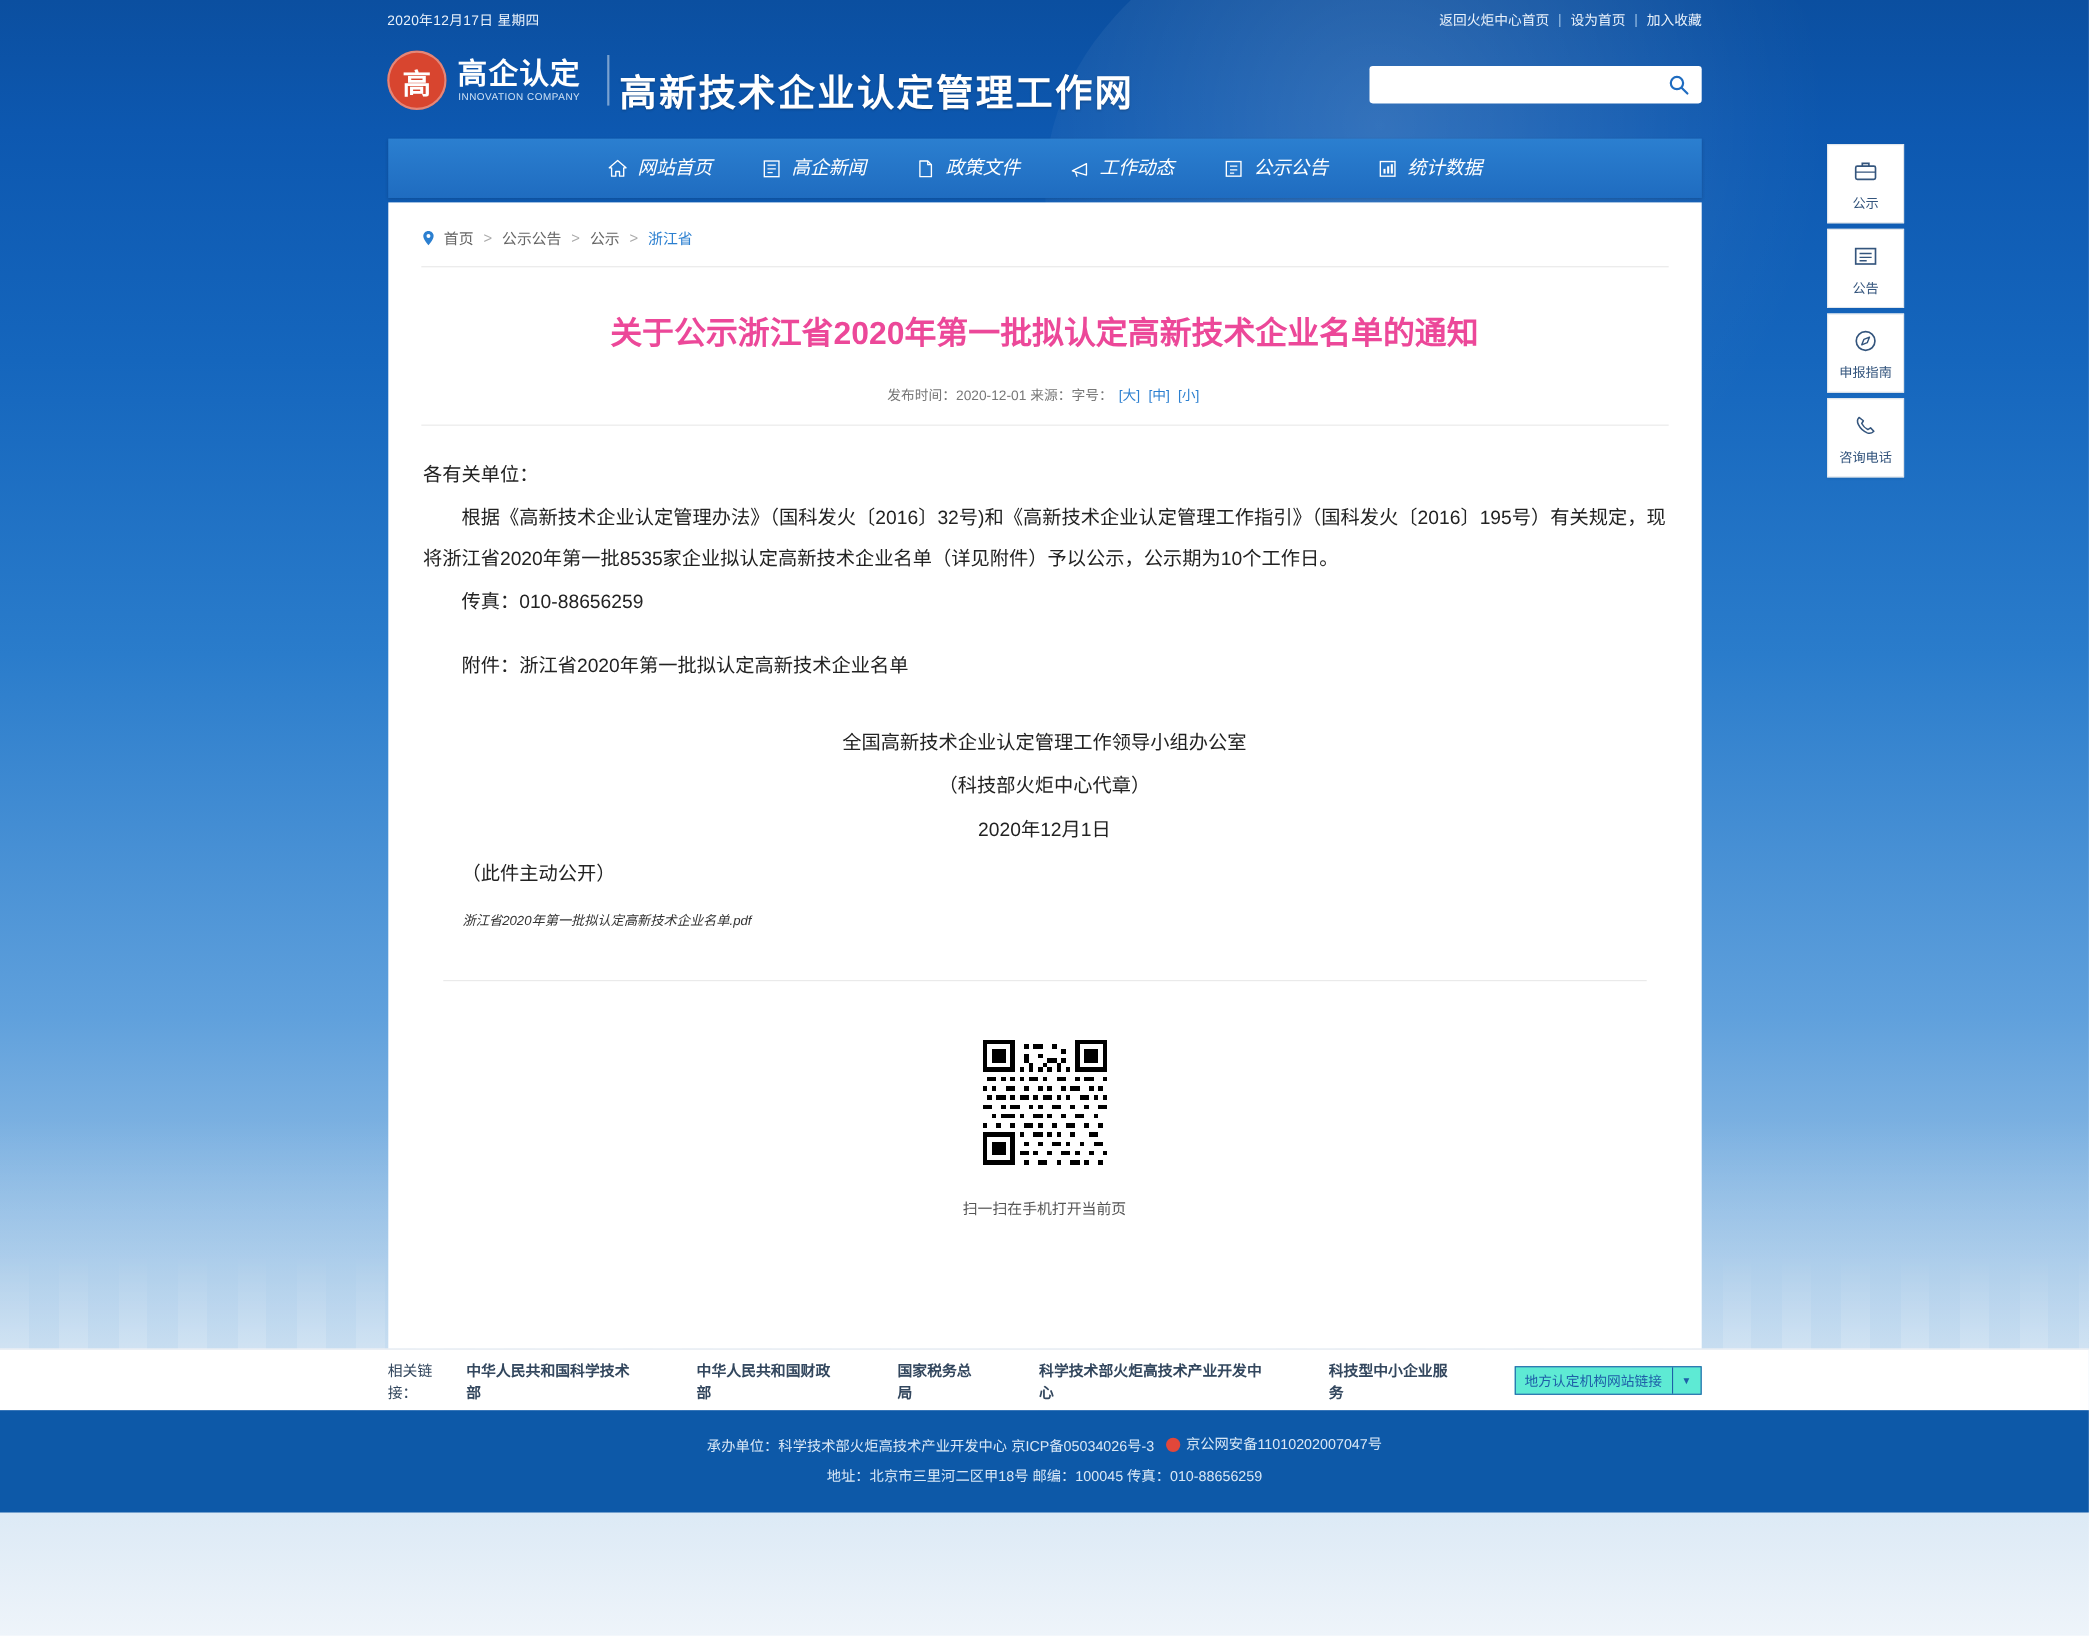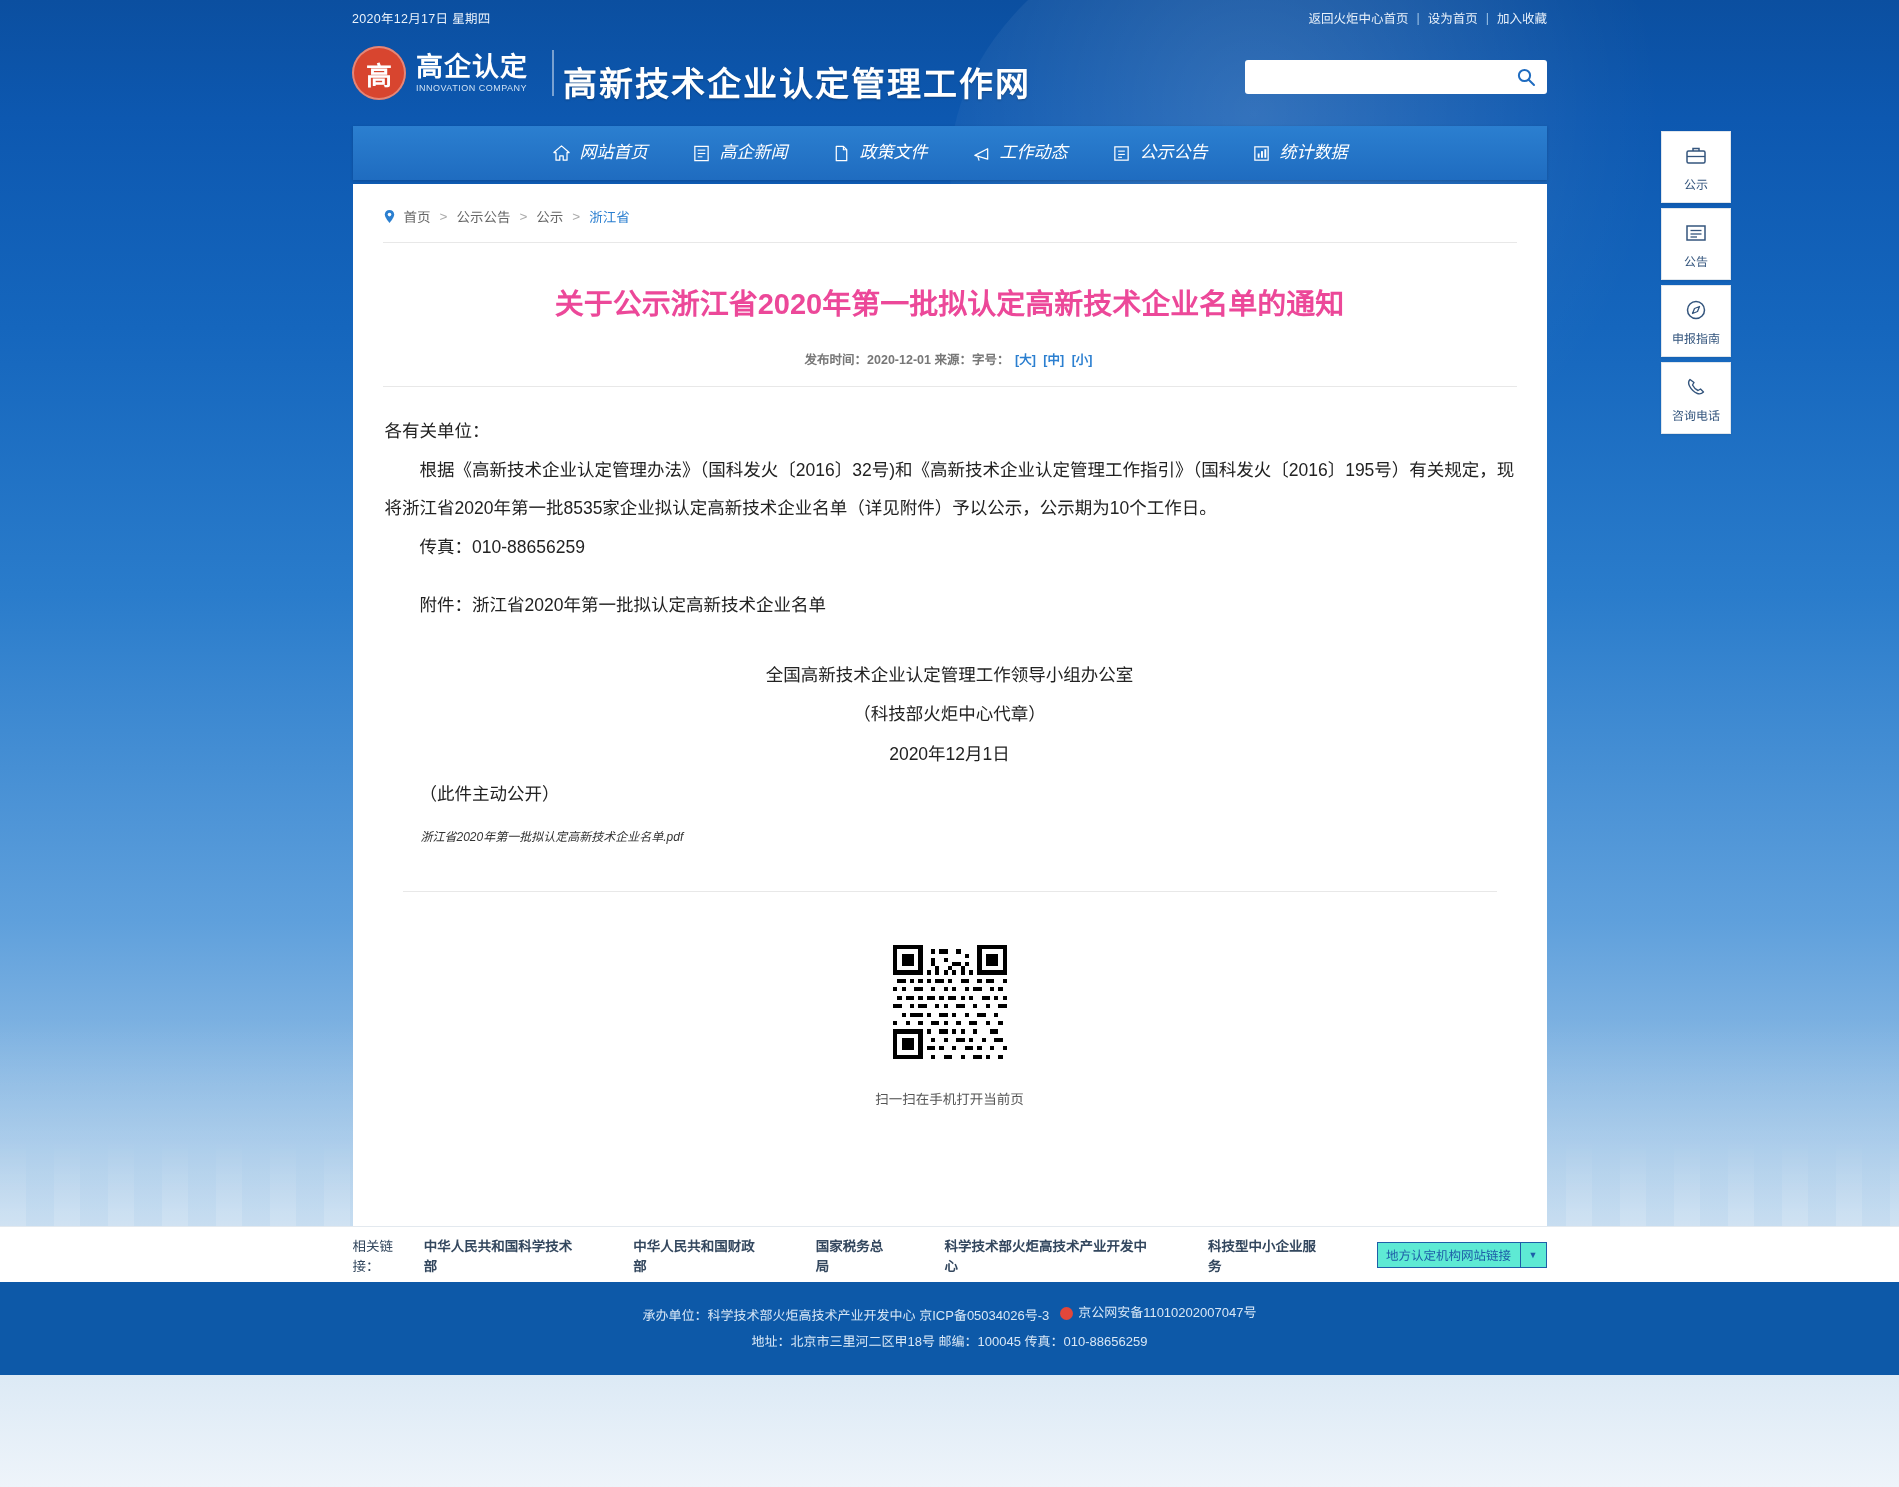--- a/index.html
+++ b/index.html
@@ -72,21 +72,21 @@
   .logo-mark {
     width: 54px; height: 54px; border-radius: 50%;
     background: #d8452f;
     position: relative;
     display:flex; align-items:center; justify-content:center;
     color:#fff; font-size: 26px; font-weight: bold;
     box-shadow: 0 0 0 2px rgba(255,255,255,.35) inset;
   }
   .logo-text { color:#fff; line-height: 1.05; }
   .logo-text .cn { font-size: 27px; font-weight: 700; letter-spacing: 1px; }
-  .logo-text .en { font-size: 9px; letter-spacing: .5px; color:#cfe2f5; margin-top: 3px; }
+  .logo-text .en { font-size: 9px; letter-spacing: .5px; color:#cfe2f5; margin-top: 3px; text-align: center; }
   .logo-divider { width: 2px; height: 46px; background: rgba(255,255,255,.45); margin: 0 18px 0 14px; }
   .site-title {
     position: absolute; left: 563px; top: 27px;
     color: #ffffff; font-size: 34px; font-weight: 700; letter-spacing: 2px;
     text-shadow: 0 1px 2px rgba(0,0,0,.25);
   }
   .search-box {
     position: absolute; right: 352px; top: 30px;
     width: 302px; height: 34px;
     background: #ffffff; border-radius: 3px;
@@ -142,21 +142,21 @@
   .doc-title {
     text-align: center;
     font-size: 29px; font-weight: 700; color: #ec4899;
     padding: 40px 40px 0 40px;
     line-height: 1.5;
   }
   .doc-meta {
     text-align: center; font-size: 12.5px; color: #777;
     padding: 22px 0 18px 0;
     border-bottom: 1px solid #e8e8e8;
-    display: flex; justify-content: center; align-items: center;  font-weight: bold;
+    display: flex; justify-content: center; align-items: center; 
   }
   .doc-meta .fontsize { color:#777; }
   .doc-meta .fontsize a { color: #2b7fd0; text-decoration: none; padding: 0 2px; }
 
   .doc-body {
     padding: 26px 2px 0 2px;
     font-size: 17.5px;
     line-height: 2.15;
     color: #222;
   }

